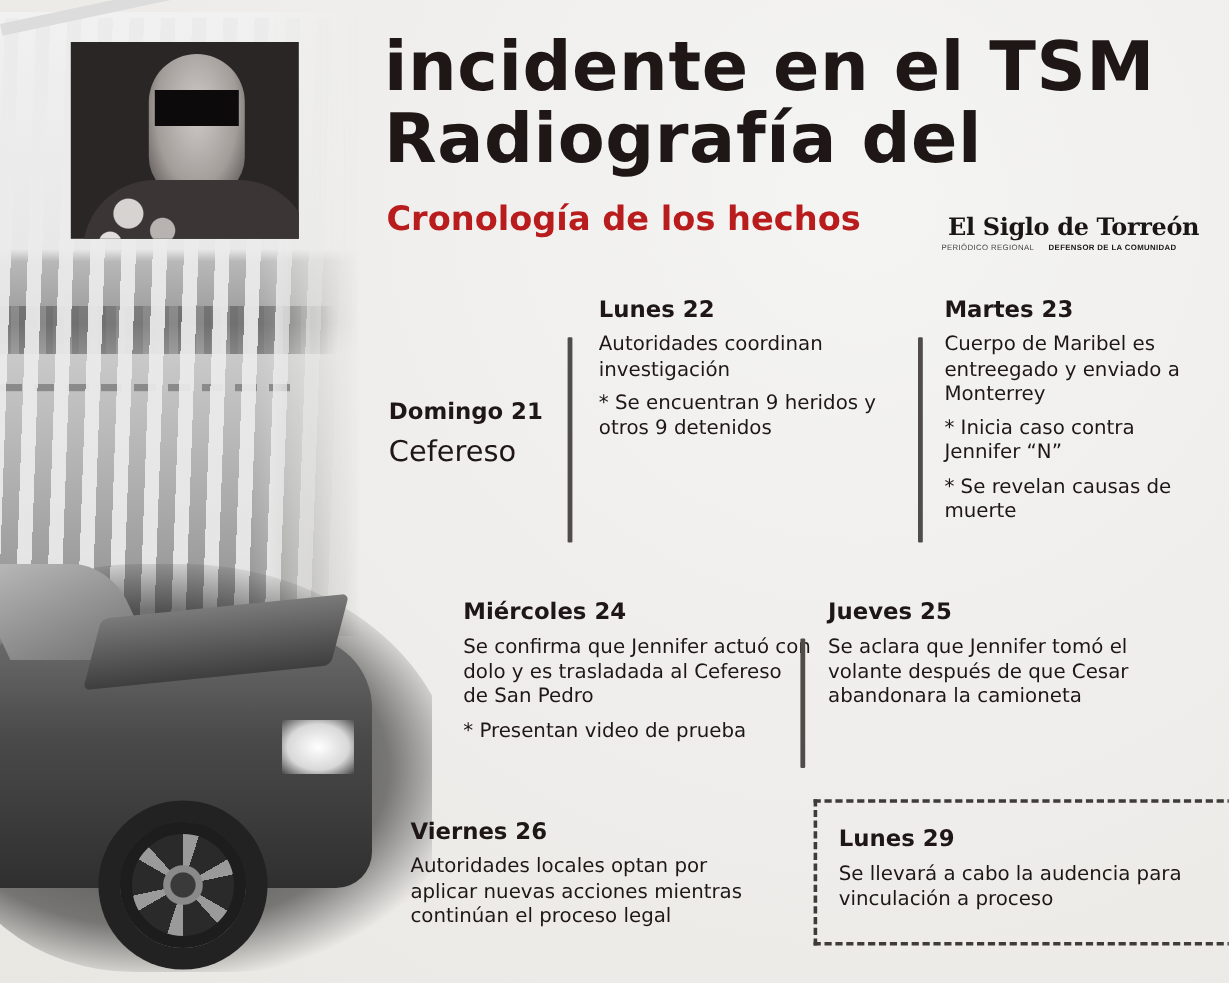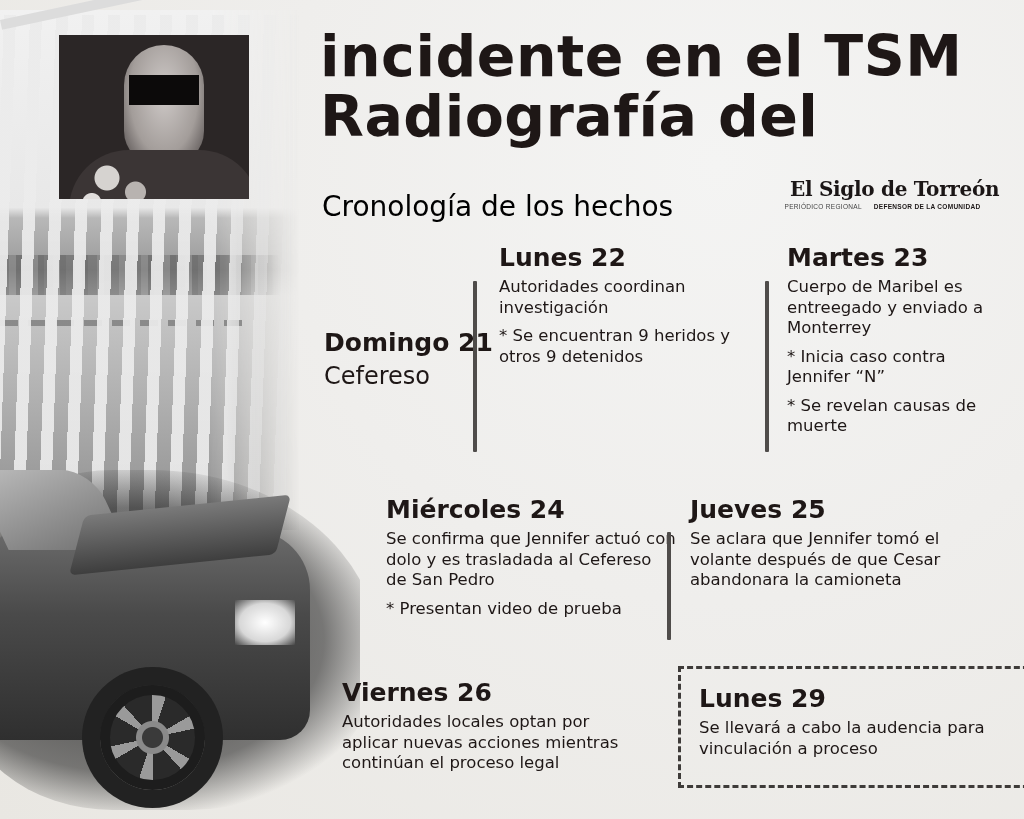--- a/index.html
+++ b/index.html
@@ -115,24 +115,25 @@
     .title {
       position: absolute; left: 320px; top: 26px;
       font-family: "DejaVu Sans", sans-serif;
       font-weight: bold;
       font-size: 57px; line-height: 60px;
       letter-spacing: 0.5px;
       color: #1e1716;
     }
     .title .line { display: block; white-space: nowrap; }
     .subtitle {
-      position: absolute; left: 322px; top: 190px;
+      position: absolute; left: 322px; top: 166px;
       font-size: 28px; line-height: 34px;
-      color: #000000;
-      white-space: nowrap;
+      color: #b91c1c;
+      white-space: nowrap;
+      font-weight: bold;
     }
     .logo {
       position: absolute; left: 790px; top: 178px; width: 185px;
       text-align: right;
     }
     .logo-name {
       display: block;
       font-family: "DejaVu Serif", serif;
       font-weight: bold;
       font-size: 20px; line-height: 22px;
@@ -150,21 +151,21 @@
     }
     .logo-tag .left { color: #444; }
     .logo-tag .dot { width: 4px; height: 4px; border-radius: 50%; background: #d12a2a; }
     .logo-tag .right { color: #1b1616; font-weight: bold; }
 
     
     .entry { position: absolute; color: #1e1716; }
     .day {
       display: block;
       font-weight: bold;
-      font-size: 25px; line-height: 24px;
+      font-size: 19px; line-height: 24px;
       white-space: nowrap;
     }
     .para {
       display: block;
       font-size: 16.5px; line-height: 20.5px;
       margin-top: 7px;
     }
     .para:first-of-type { margin-top: 6px; }
     .note {
       display: block;

